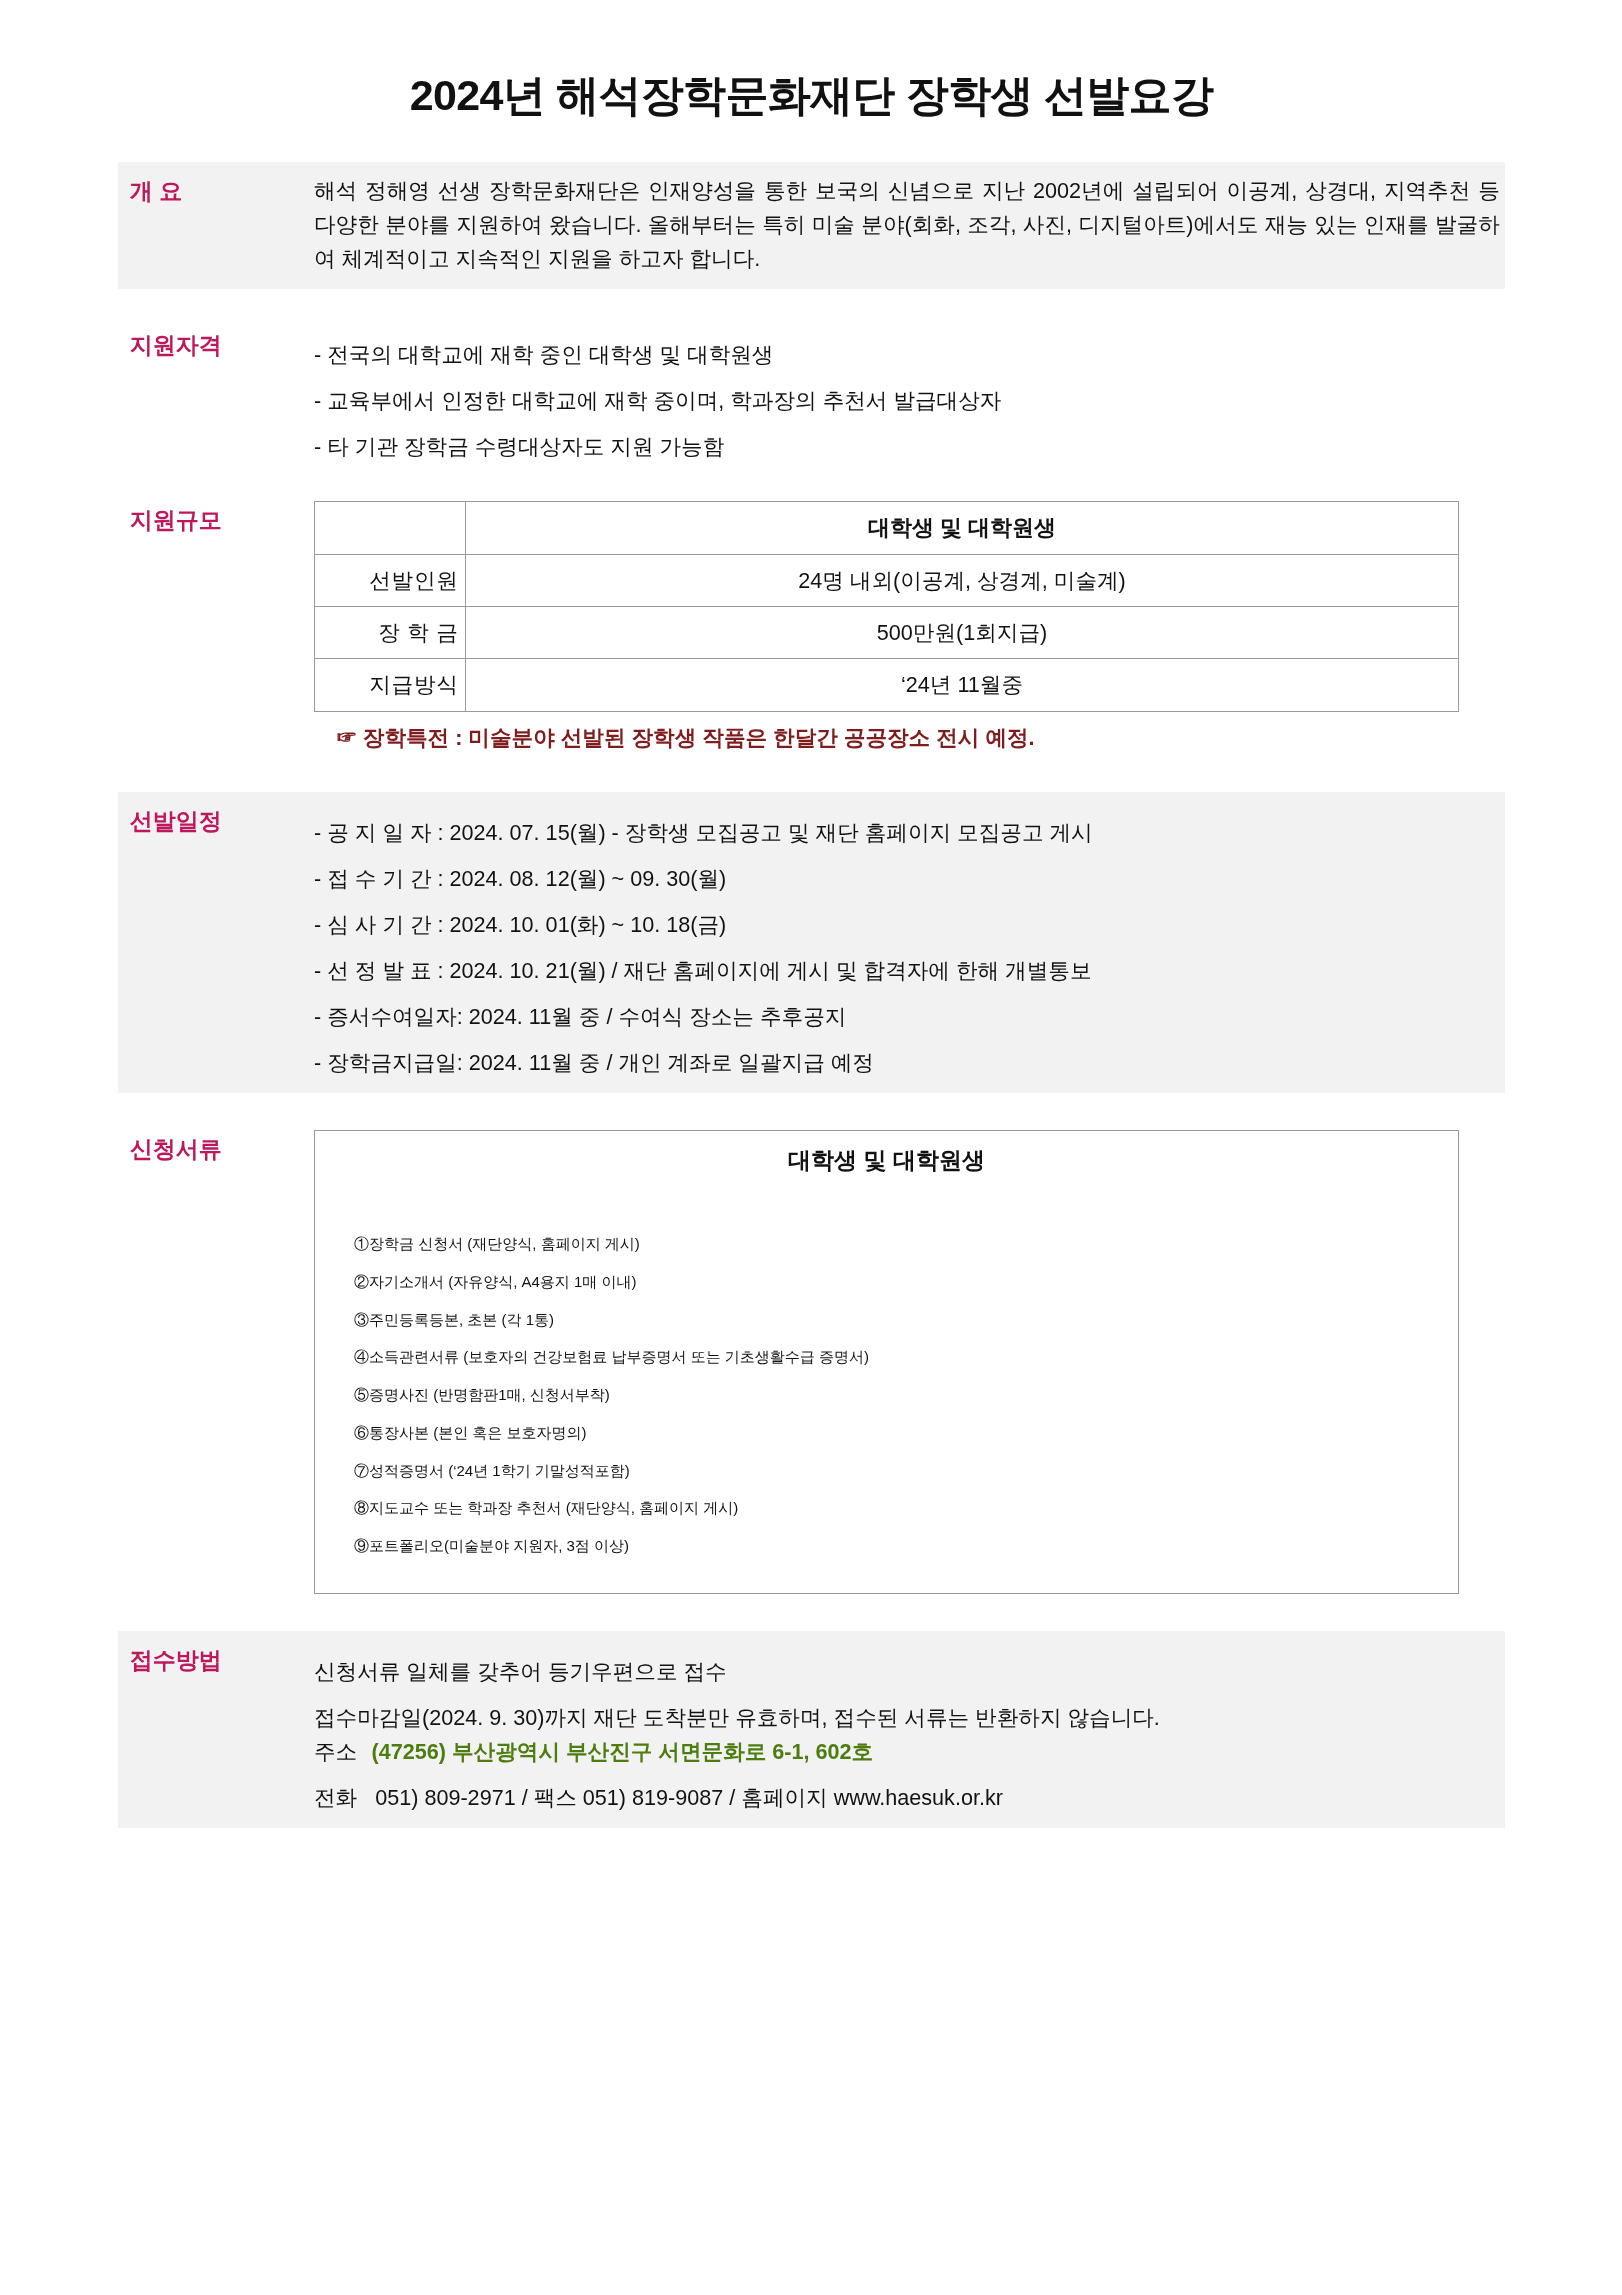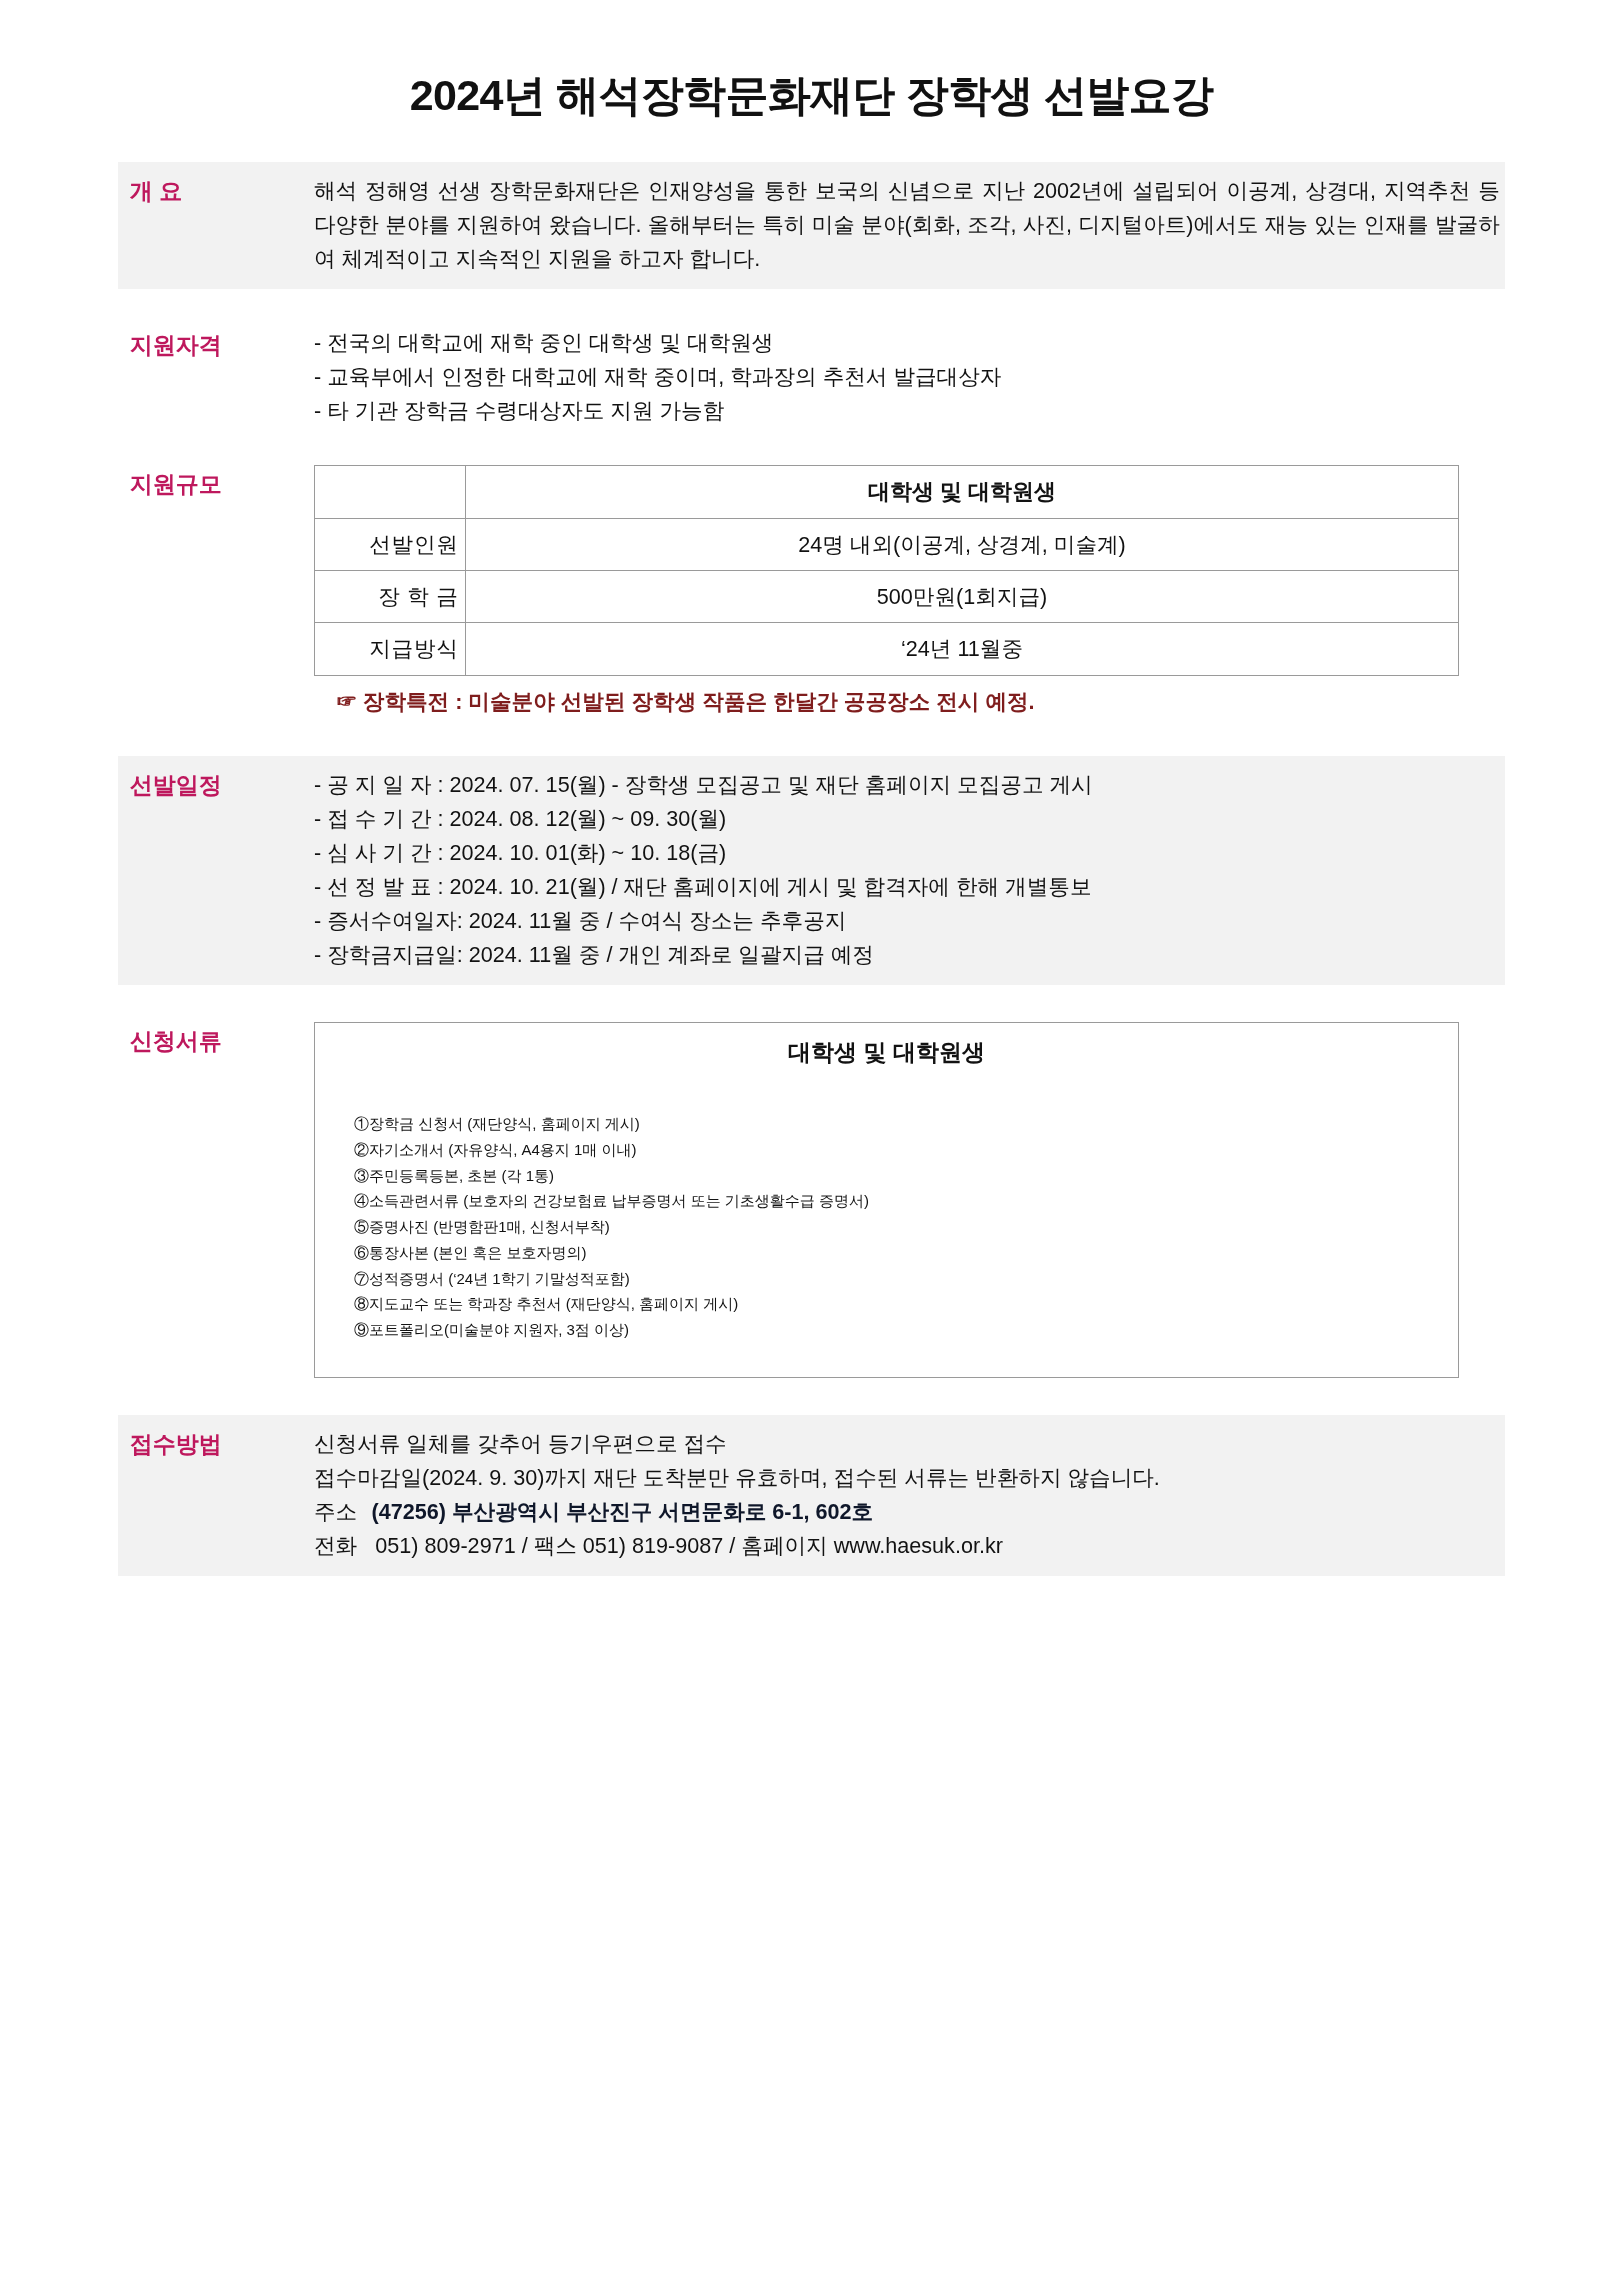--- a/index.html
+++ b/index.html
@@ -57,20 +57,21 @@
     padding: 11.8px 0 13px 0;
   }
   .section.shaded .section-label { padding-top: 2.6px; }
   .just {
     text-align: justify;
     text-justify: inter-character;
     padding-right: 5.2px;
   }
   .list-line {
     white-space: pre;
+    margin-top: 12px;
   }
   
   table.grid {
     border-collapse: collapse;
     width: 1145px;
     table-layout: fixed;
   }
   table.grid td {
     border: 1.3px solid #9a9a9a;
     font-size: 21.6px;
@@ -109,21 +110,21 @@
   }
   .docbox-body {
     padding: 29px 0 34px 39px;
     font-size: 15px;
     line-height: 1.72;
   }
   .addr-line {
     color: #121212;
   }
   .addr-em {
-    color: #0f172a;
+    color: #4d7c0f;
     font-weight: bold;
     margin-left: 14.4px;
   }
 </style>
 </head>
 <body>
 
 <div class="page">
 
   <h1 class="doc-title">2024년 해석장학문화재단 장학생 선발요강</h1>

